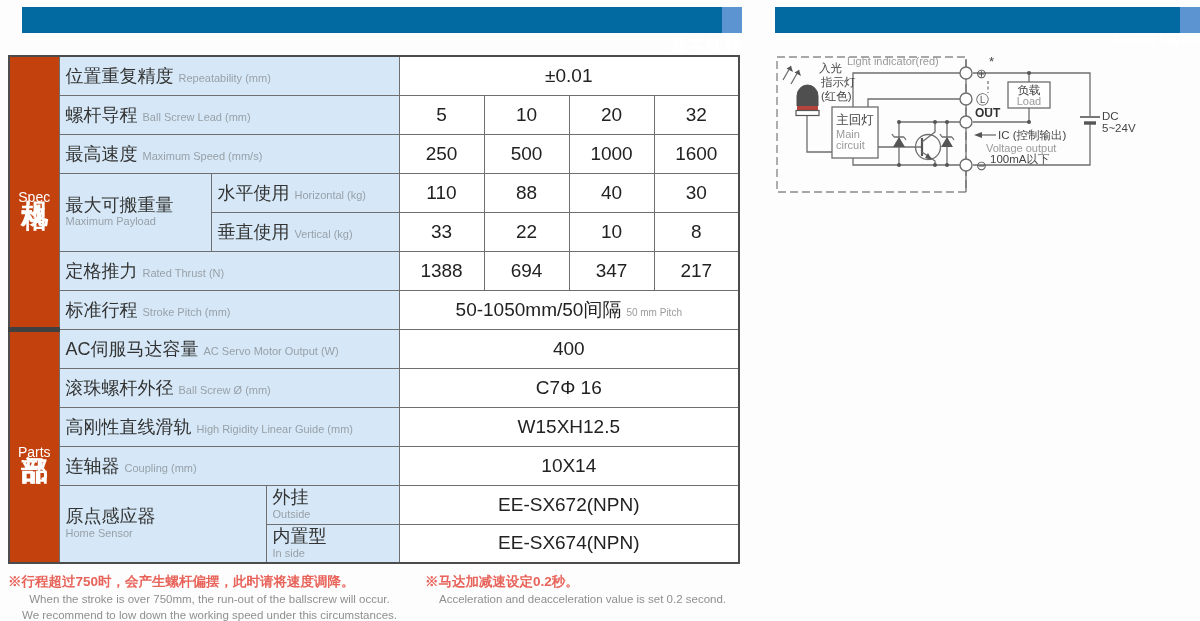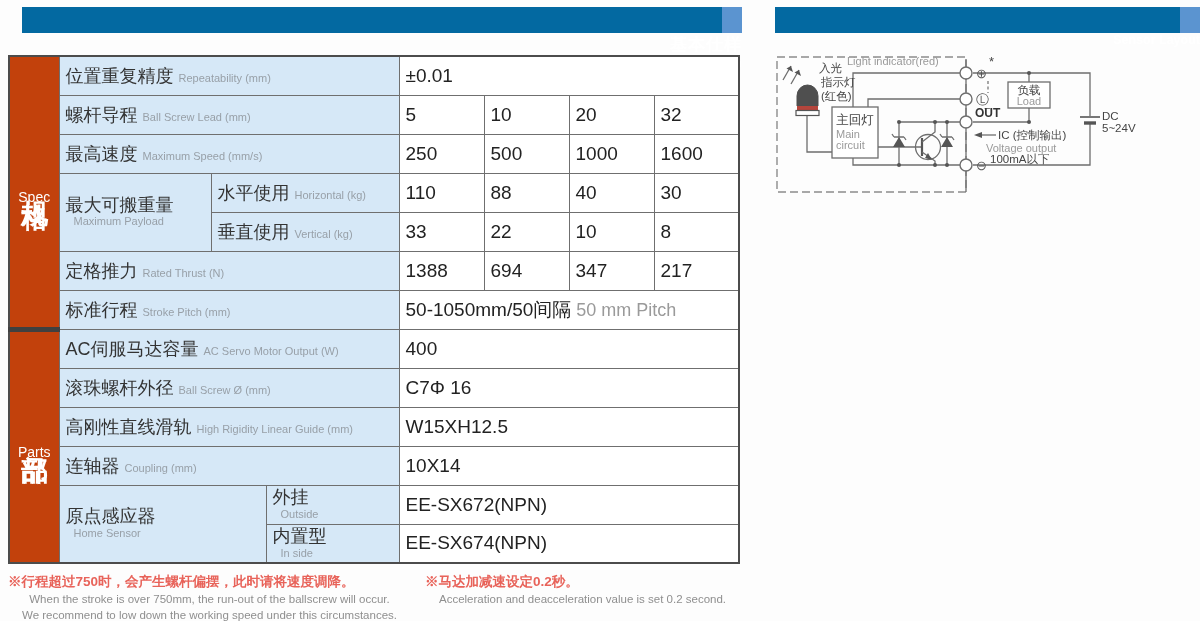--- a/index.html
+++ b/index.html
@@ -24,23 +24,23 @@
   table.spec td { border:1px solid #6f6f6f; height:39px; padding:0 6px; }
   td.side { background:#c2410c; color:#fff; text-align:right; padding:0; }
   td.side.parts { border-top:5px solid #404040; }
   .side-wrap { display:flex; flex-direction:column; align-items:center; justify-content:center; }
   .side-cn { writing-mode:vertical-rl; text-orientation:upright;
              font-size:27px; font-weight:bold; line-height:1; letter-spacing:4px; }
   .side-en { font-size:14px; margin-top:3px; }
   td.lbl { background:#d6e8f7; color:#333; font-size:18px; font-weight:500; }
   td.lbl .en { font-size:11px; color:#98a0a8; font-weight:normal; margin-left:5px; }
   td.lbl.stack .cn { display:block; line-height:1.1; }
-  td.lbl.stack .en { display:block; margin-left:8px; line-height:1.2; }
-  td.val { background:#fff; text-align:left; font-size:19px; color:#222; }
-  td.val .suffix { font-size:18px; color:#9a9a9a; margin-left:5px; }
+  td.lbl.stack .en { display:block; margin-left:0; line-height:1.2; }
+  td.val { background:#fff; text-align:center; font-size:19px; color:#222; }
+  td.val .suffix { font-size:10px; color:#9a9a9a; margin-left:5px; }
 
   
   .note { position:absolute; top:573px; }
   .note-1 { left:8px; } .note-2 { left:425px; }
   .note-cn { color:#e8635a; font-size:13.5px; font-weight:bold; line-height:18px; }
   .note-en { color:#8f8f8f; font-size:11.5px; line-height:16px; padding-left:14px;text-align:center; }
 
   
   .diagram { position:absolute; left:770px; top:48px; }
   .diagram text { font-family:"Liberation Sans", sans-serif; }

